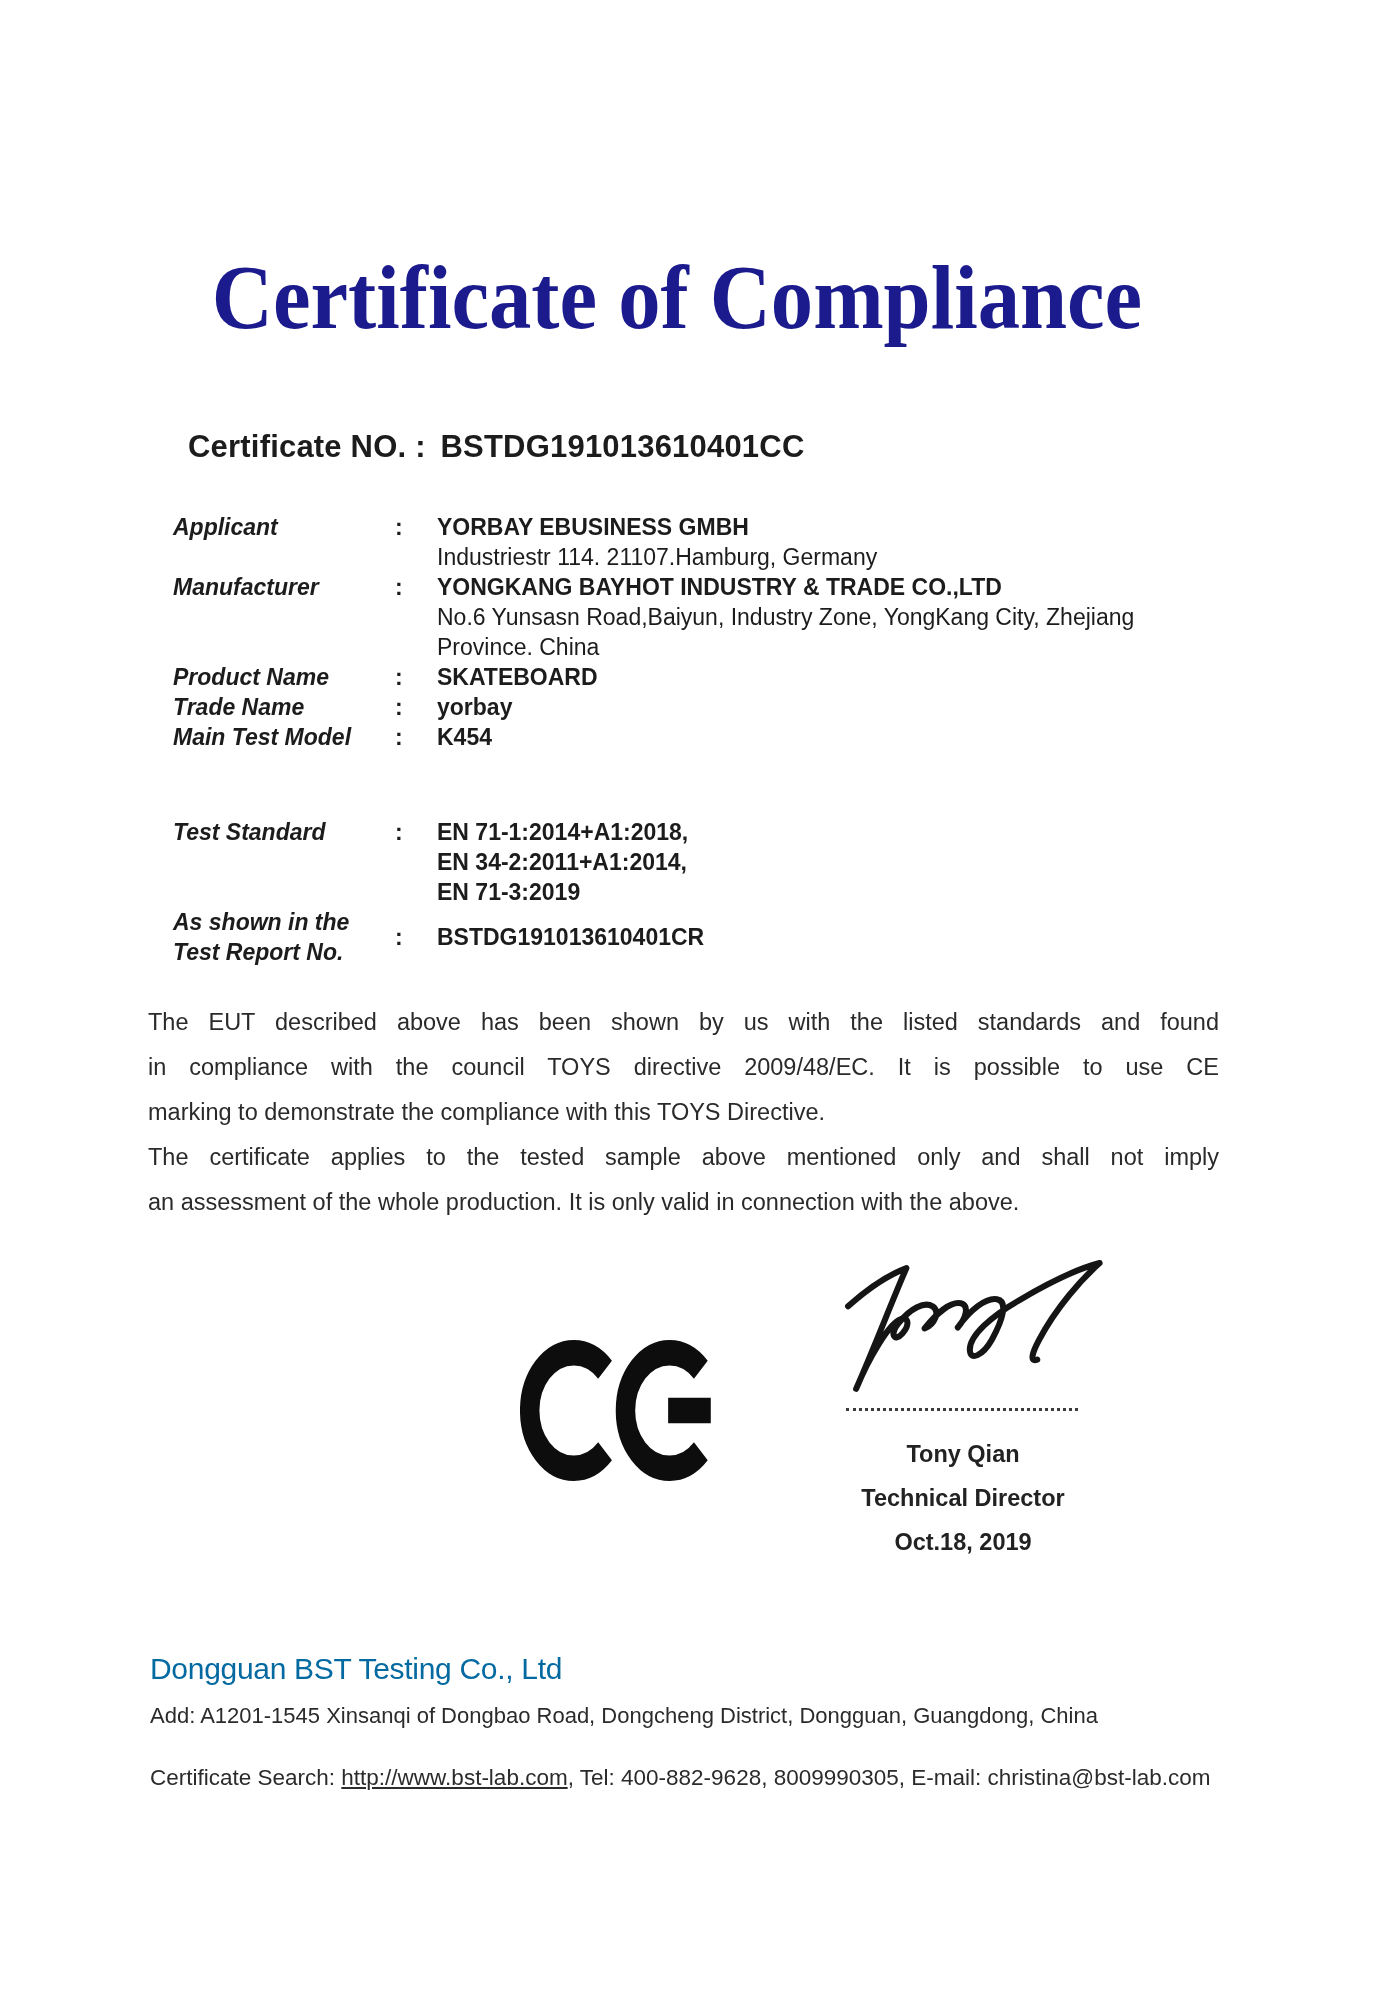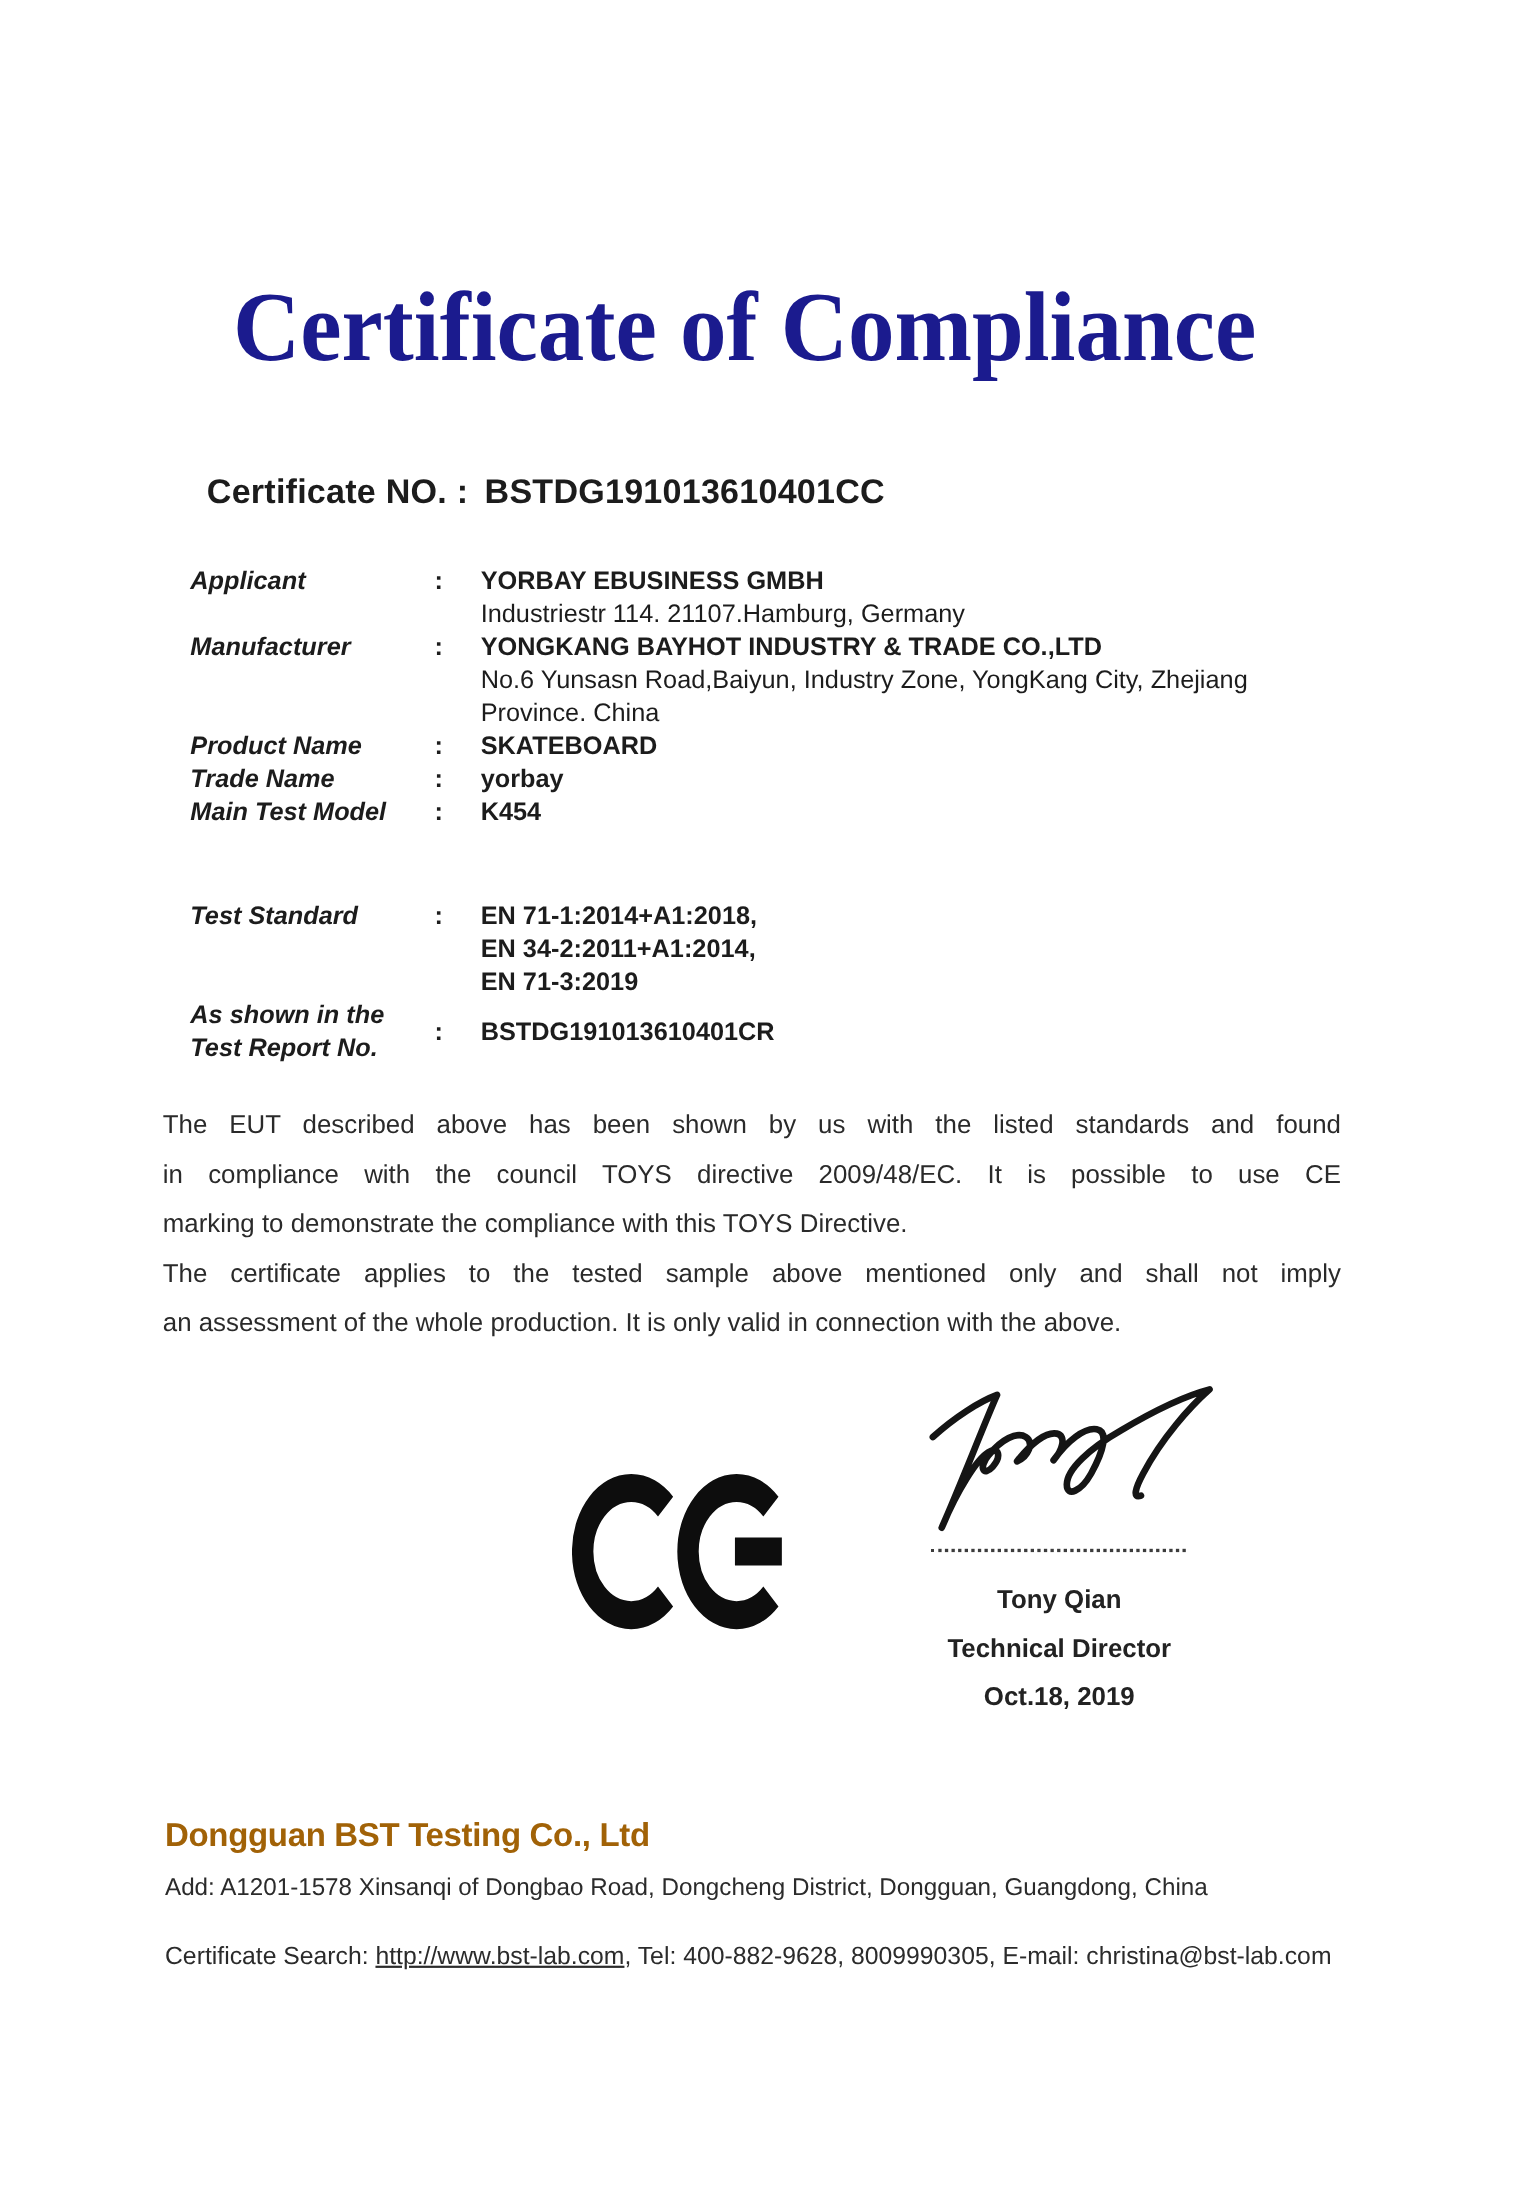--- a/index.html
+++ b/index.html
@@ -85,21 +85,21 @@
     font-weight: bold;
     font-size: 23.5px;
     line-height: 44px;
     color: #222;
   }
 
   
   .foot-company {
     position: absolute;
     top: 1652px; left: 150px;
-    font-size: 30px; font-weight: bold; color: #a16207;
+    font-size: 30px; font-weight: normal; color: #0369a1;
     letter-spacing: -0.3px;
   }
   .foot-add {
     position: absolute;
     top: 1703px; left: 150px;
     font-size: 22px; color: #2b2b2b;
   }
   .foot-search {
     position: absolute;
     top: 1745px; left: 150px;
@@ -205,18 +205,18 @@
 
   <div class="sig-dots"></div>
 
   <div class="sig-block">
     <div>Tony Qian</div>
     <div>Technical Director</div>
     <div>Oct.18, 2019</div>
   </div>
 
   <div class="foot-company">Dongguan BST Testing Co., Ltd</div>
-  <div class="foot-add">Add: A1201-1578 Xinsanqi of Dongbao Road, Dongcheng District, Dongguan, Guangdong, China</div>
+  <div class="foot-add">Add: A1201-1545 Xinsanqi of Dongbao Road, Dongcheng District, Dongguan, Guangdong, China</div>
   <div class="foot-search">
     <span>Certificate Search: </span><span class="url">http://www.bst-lab.com</span><span>, Tel: 400-882-9628, 8009990305, E-mail: christina@bst-lab.com</span>
   </div>
 
 </div>
 
 </body></html>

